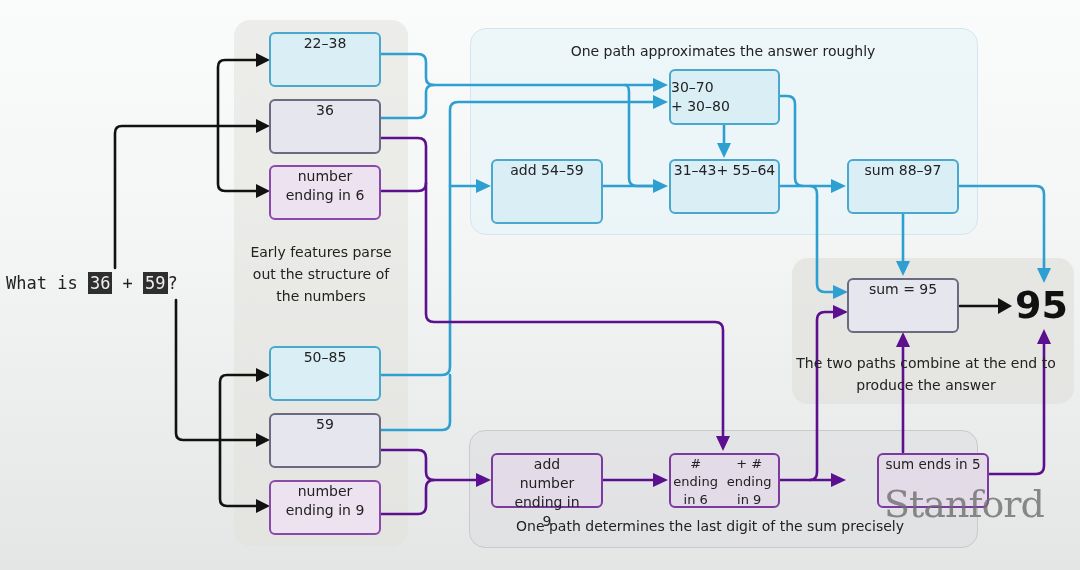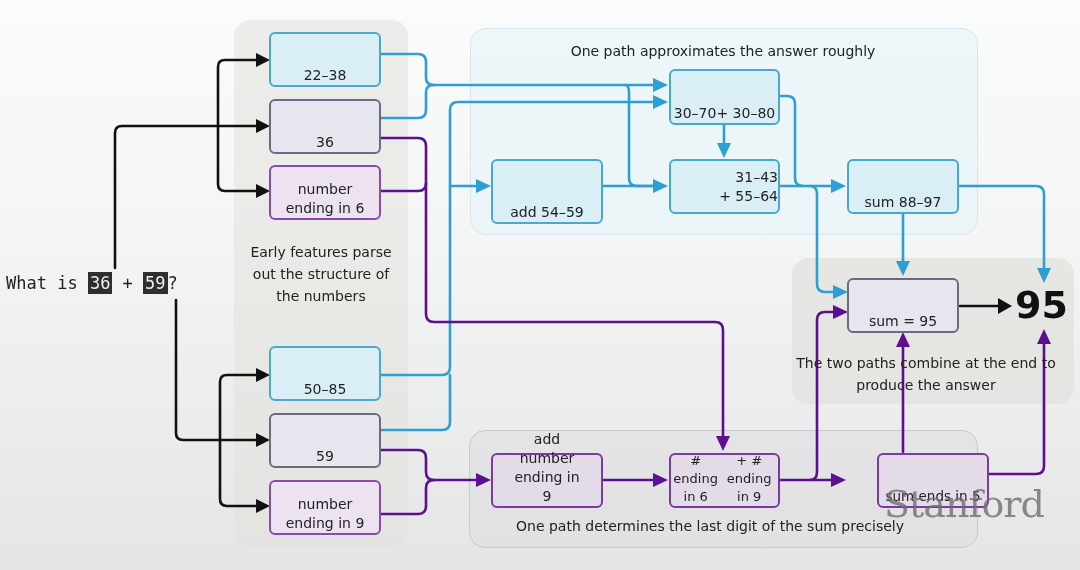--- a/index.html
+++ b/index.html
@@ -12,21 +12,21 @@
   .panel { position: absolute; border-radius: 16px; }
   #left-panel { left: 234px; top: 20px; width: 174px; height: 526px; background: rgba(225,225,220,0.55); }
   #top-panel { left: 470px; top: 28px; width: 506px; height: 205px; background: rgba(232,244,248,0.75); border: 1px solid #d7e6ec; }
   #bottom-panel { left: 469px; top: 430px; width: 507px; height: 116px; background: rgba(220,220,225,0.45); border: 1px solid #c9c9cf; }
   #combine-panel { left: 792px; top: 258px; width: 282px; height: 146px; background: rgba(225,225,222,0.75); }
 
   svg#wires { position: absolute; left: 0; top: 0; width: 1080px; height: 570px; }
 
   .box {
     position: absolute; box-sizing: border-box; border-radius: 6px;
-    display: flex; align-items: flex-end; justify-content: center; text-align: center;
+    display: flex; align-items: flex-start; justify-content: center; text-align: center;
     font-size: 14px; line-height: 19px; color: #222; border: 2px solid;
   }
   .b-blue { background: #d9eef5; border-color: #4aa8cc; }
   .b-gray { background: #e6e6ee; border-color: #6c6a80; }
   .b-purp { background: #ece2f0; border-color: #8a4aac; }
   .b-purp2 { background: #e4dbe8; border-color: #7a3a9e; }
 
   .caption { position: absolute; text-align: center; font-size: 14px; line-height: 22px; color: #222; }
 
   #question {
@@ -151,28 +151,28 @@
     <span>50–85</span>
   </div>
 <div class="box b-gray" style="left:269px;top:413px;width:112px;height:55px;">
     <span>59</span>
   </div>
 <div class="box b-purp" style="left:269px;top:480px;width:112px;height:55px;padding:0 14px;">
     <span>number ending in 9</span>
   </div>
 
 <div class="caption" style="left:470px;top:40px;width:506px;">One path approximates the answer roughly</div>
-<div class="box b-blue" style="left:669px;top:69px;width:111px;height:56px;flex-direction:row;">
+<div class="box b-blue" style="left:669px;top:69px;width:111px;height:56px;flex-direction:column;">
   <span>30–70</span>
   <span>+ 30–80</span>
 </div>
 <div class="box b-blue" style="left:491px;top:159px;width:112px;height:65px;">
     <span>add 54–59</span>
   </div>
-<div class="box b-blue" style="left:669px;top:159px;width:111px;height:55px;flex-direction:column;">
+<div class="box b-blue" style="left:669px;top:159px;width:111px;height:55px;">
   <span>31–43</span>
   <span>+ 55–64</span>
 </div>
 <div class="box b-blue" style="left:847px;top:159px;width:112px;height:55px;">
     <span>sum 88–97</span>
   </div>
 
 <div class="box b-gray" style="left:847px;top:278px;width:112px;height:55px;">
     <span>sum = 95</span>
   </div>

